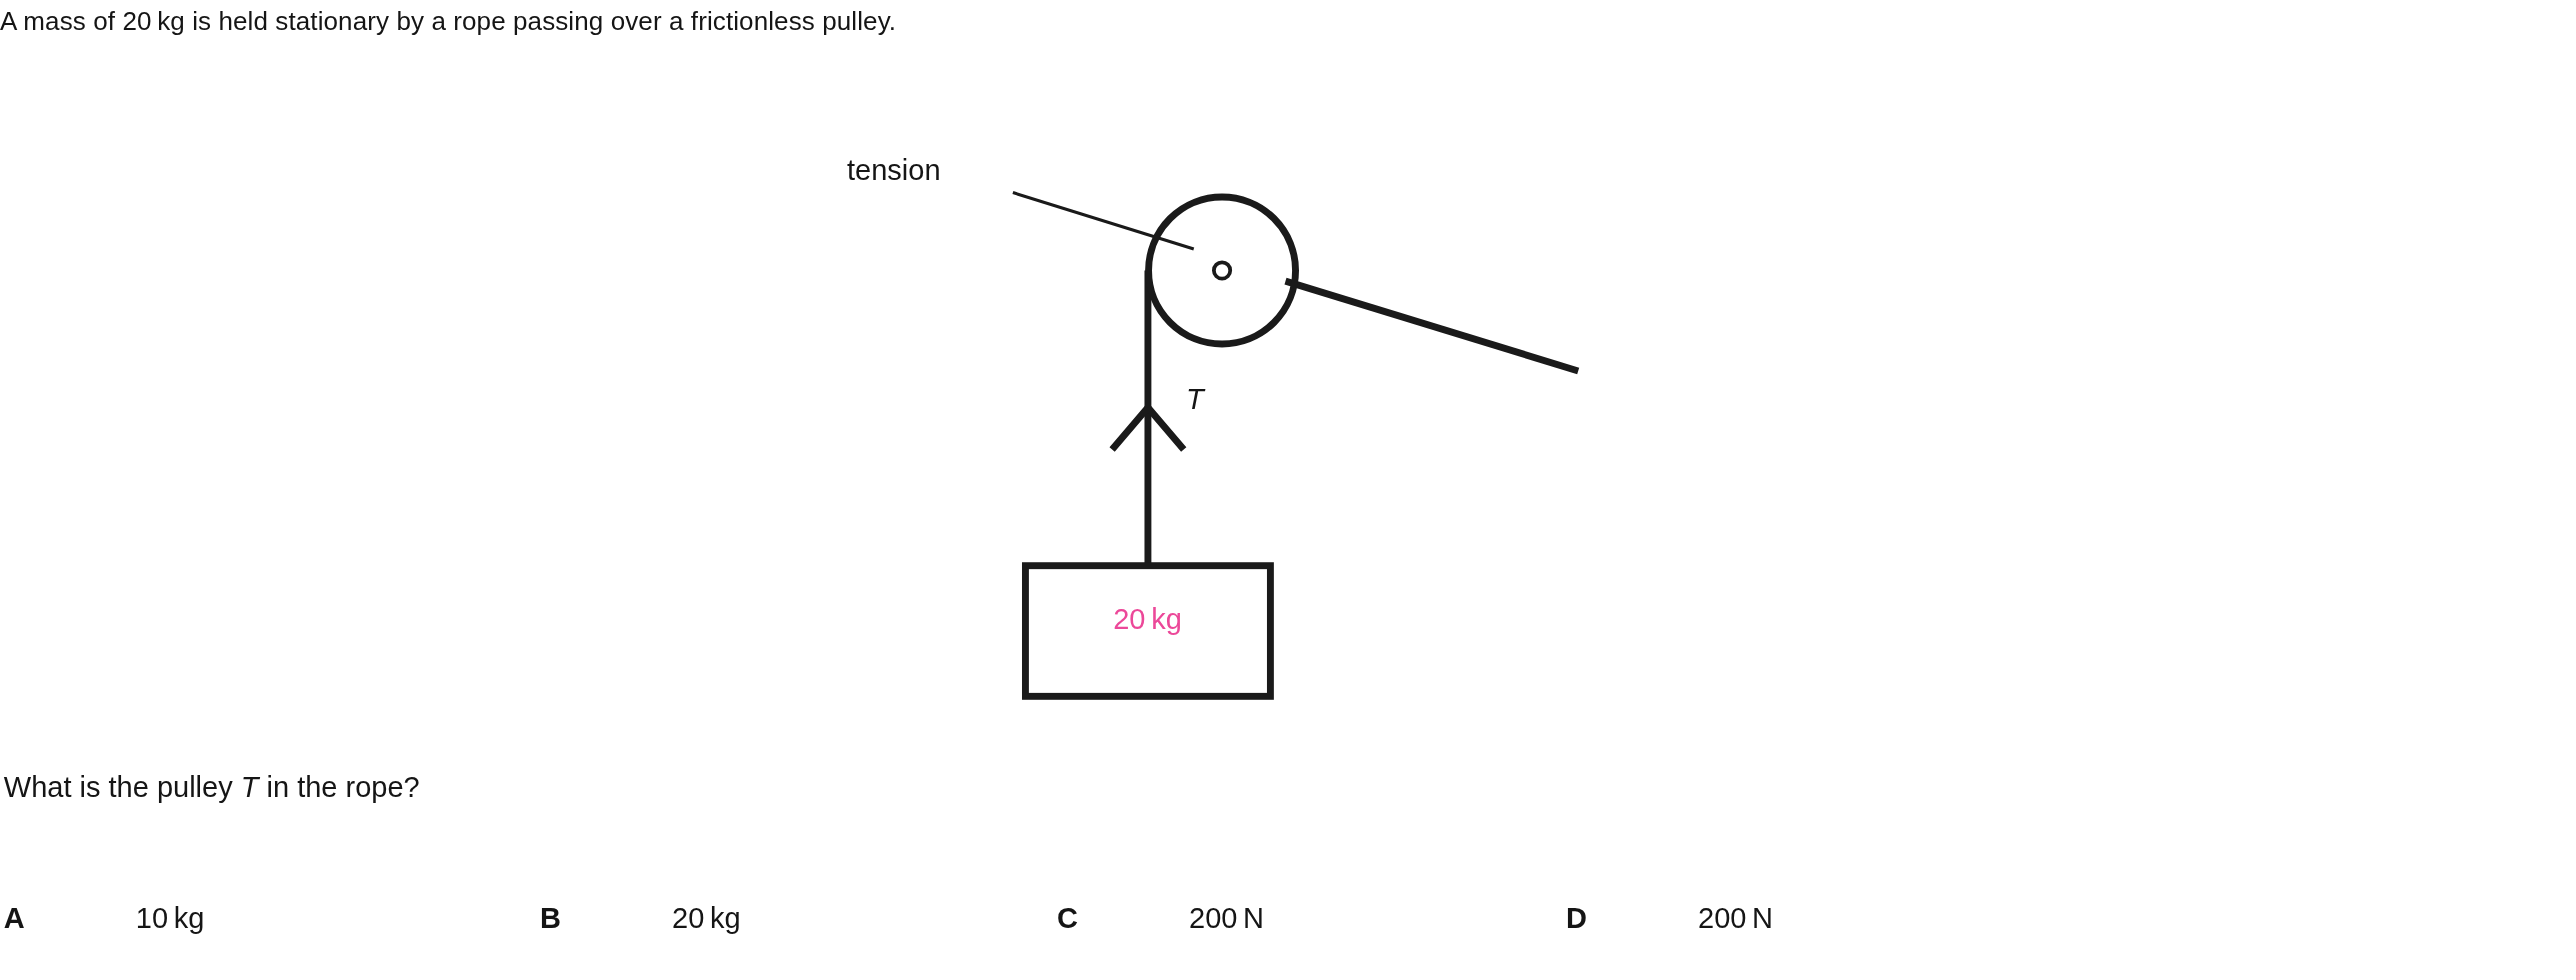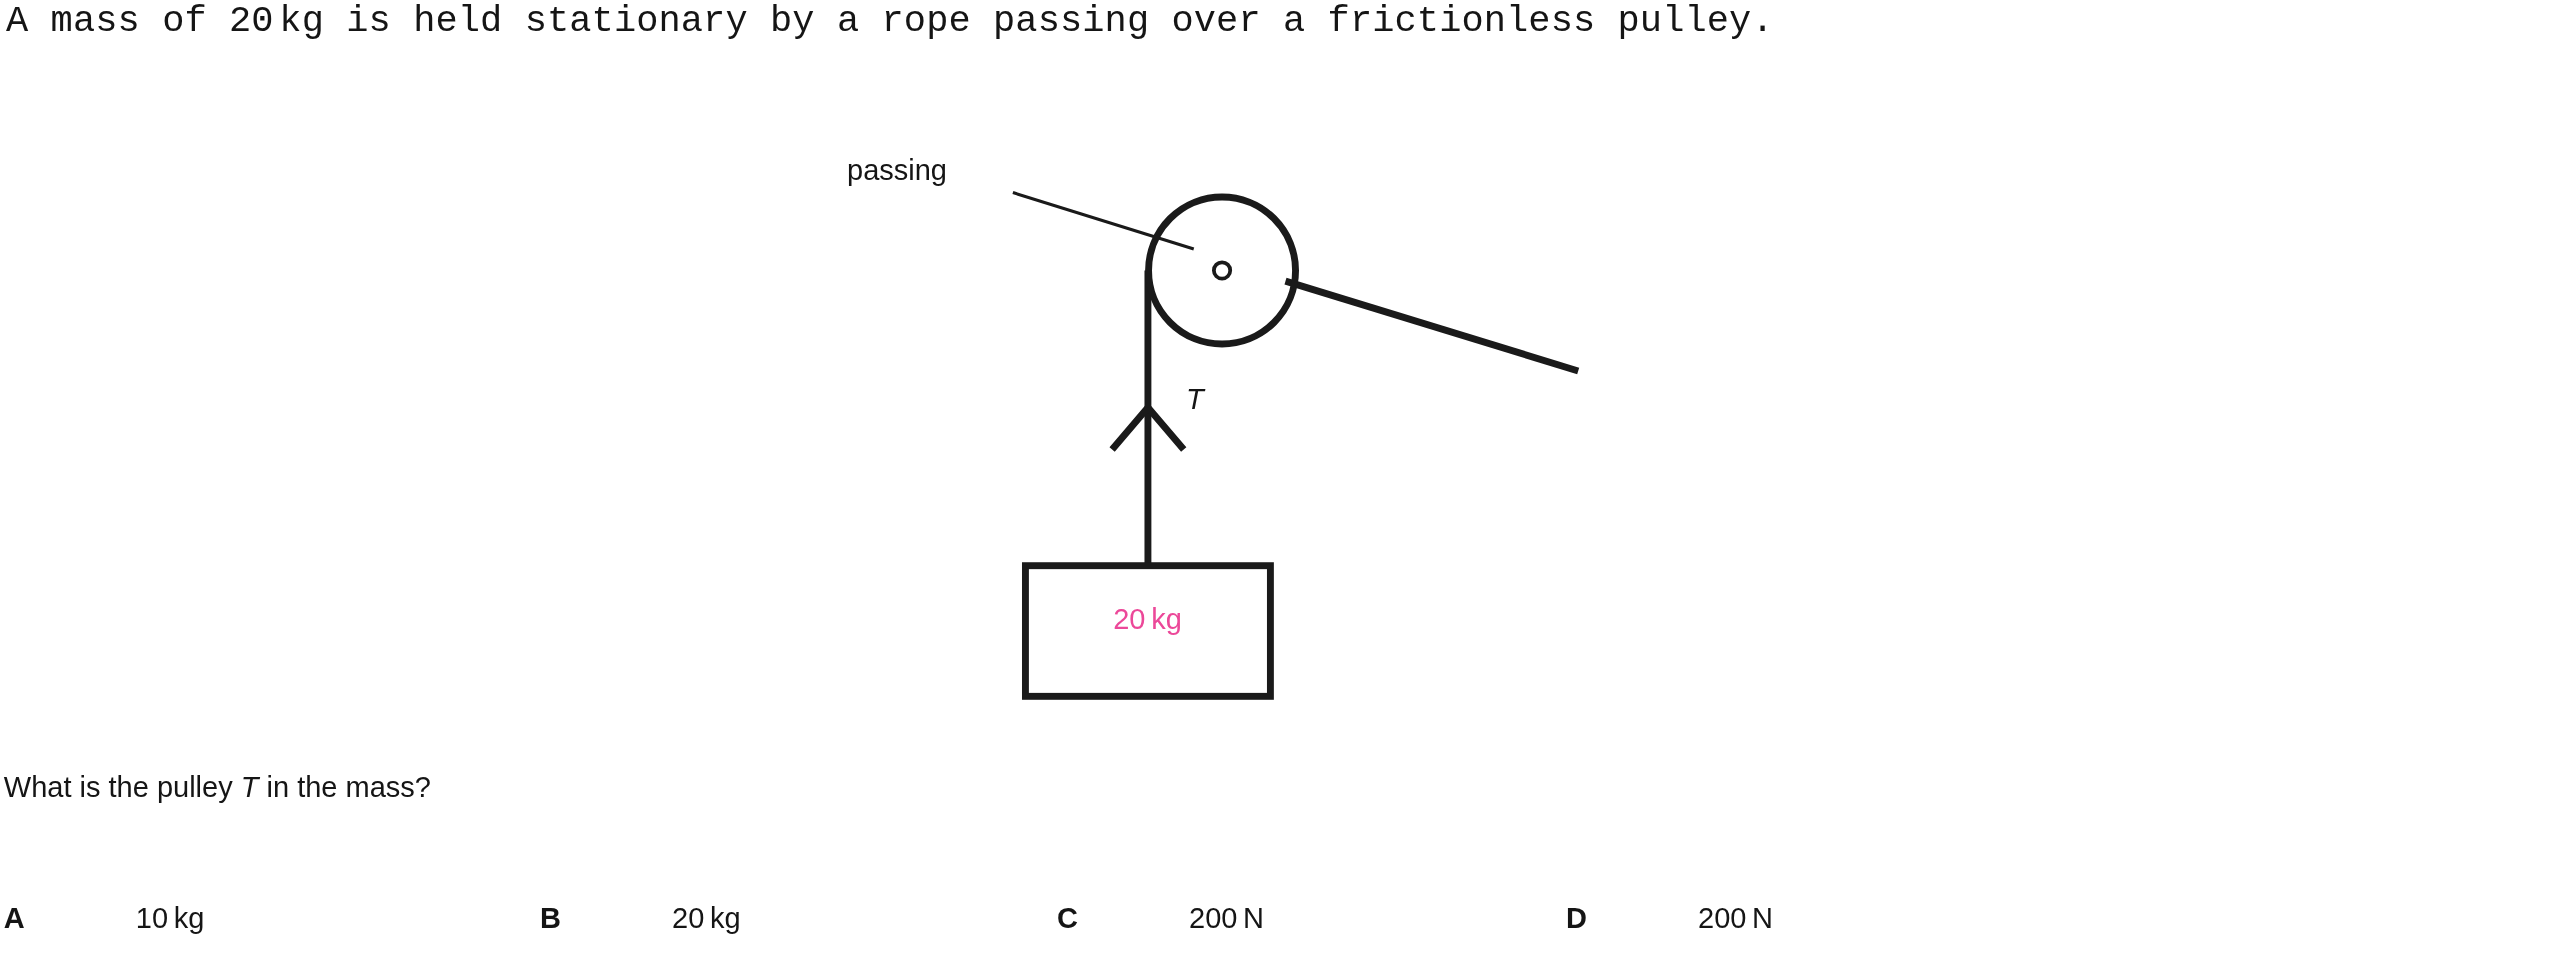--- a/index.html
+++ b/index.html
@@ -12,28 +12,27 @@
     height: 980px;
     position: relative;
     overflow: hidden;
     font-family: "Liberation Sans", sans-serif;
     color: #1a1a1a;
     -webkit-font-smoothing: antialiased;
   }
 
   .stem {
     position: absolute;
-    left: 6px;
+    left: 0;
     top: 3.8px;
-    font-size: 37px;
+    font-size: 26px;
     line-height: 34px;
     letter-spacing: 0.1px;
     white-space: nowrap;
     color: #151515;
-    font-family: Liberation Mono, monospace;
   }
 
   .thin-space { display: inline-block; width: 5.7px; }
 
   
   .diagram {
     position: absolute;
     left: 0;
     top: 126px;
     width: 2576px;
@@ -127,27 +126,27 @@
     <circle cx="1945" cy="230" r="117" fill="none" stroke="#1a1a1a" stroke-width="11"></circle>
 
     <circle cx="1945" cy="230" r="13" fill="none" stroke="#1a1a1a" stroke-width="6"></circle>
 
     <path d="M 1827 448 L 1770 515 M 1827 448 L 1884 515" fill="none" stroke="#1a1a1a" stroke-width="11" stroke-linecap="butt"></path>
 
     <rect x="1632" y="700" width="390" height="208" fill="none" stroke="#1a1a1a" stroke-width="11"></rect>
   </svg>
 </div>
 
-<div class="pulley-label">passing</div>
+<div class="pulley-label">tension</div>
 
 <div class="t-label">T</div>
 
 <div class="box-label"><span>20</span><span class="thin-space"></span><span>kg</span></div>
 
-<div class="question"><span>What is the pulley </span><span class="ital">T</span><span> in the mass?</span></div>
+<div class="question"><span>What is the pulley </span><span class="ital">T</span><span> in the rope?</span></div>
 
 <div class="options">
   <div class="option opt-a"><span class="letter">A</span><span>10</span><span class="thin-space"></span><span>kg</span></div>
 
   <div class="option opt-b"><span class="letter">B</span><span>20</span><span class="thin-space"></span><span>kg</span></div>
 
   <div class="option opt-c"><span class="letter">C</span><span>200</span><span class="thin-space"></span><span>N</span></div>
 
   <div class="option opt-d"><span class="letter">D</span><span>200</span><span class="thin-space"></span><span>N</span></div>
 </div>

